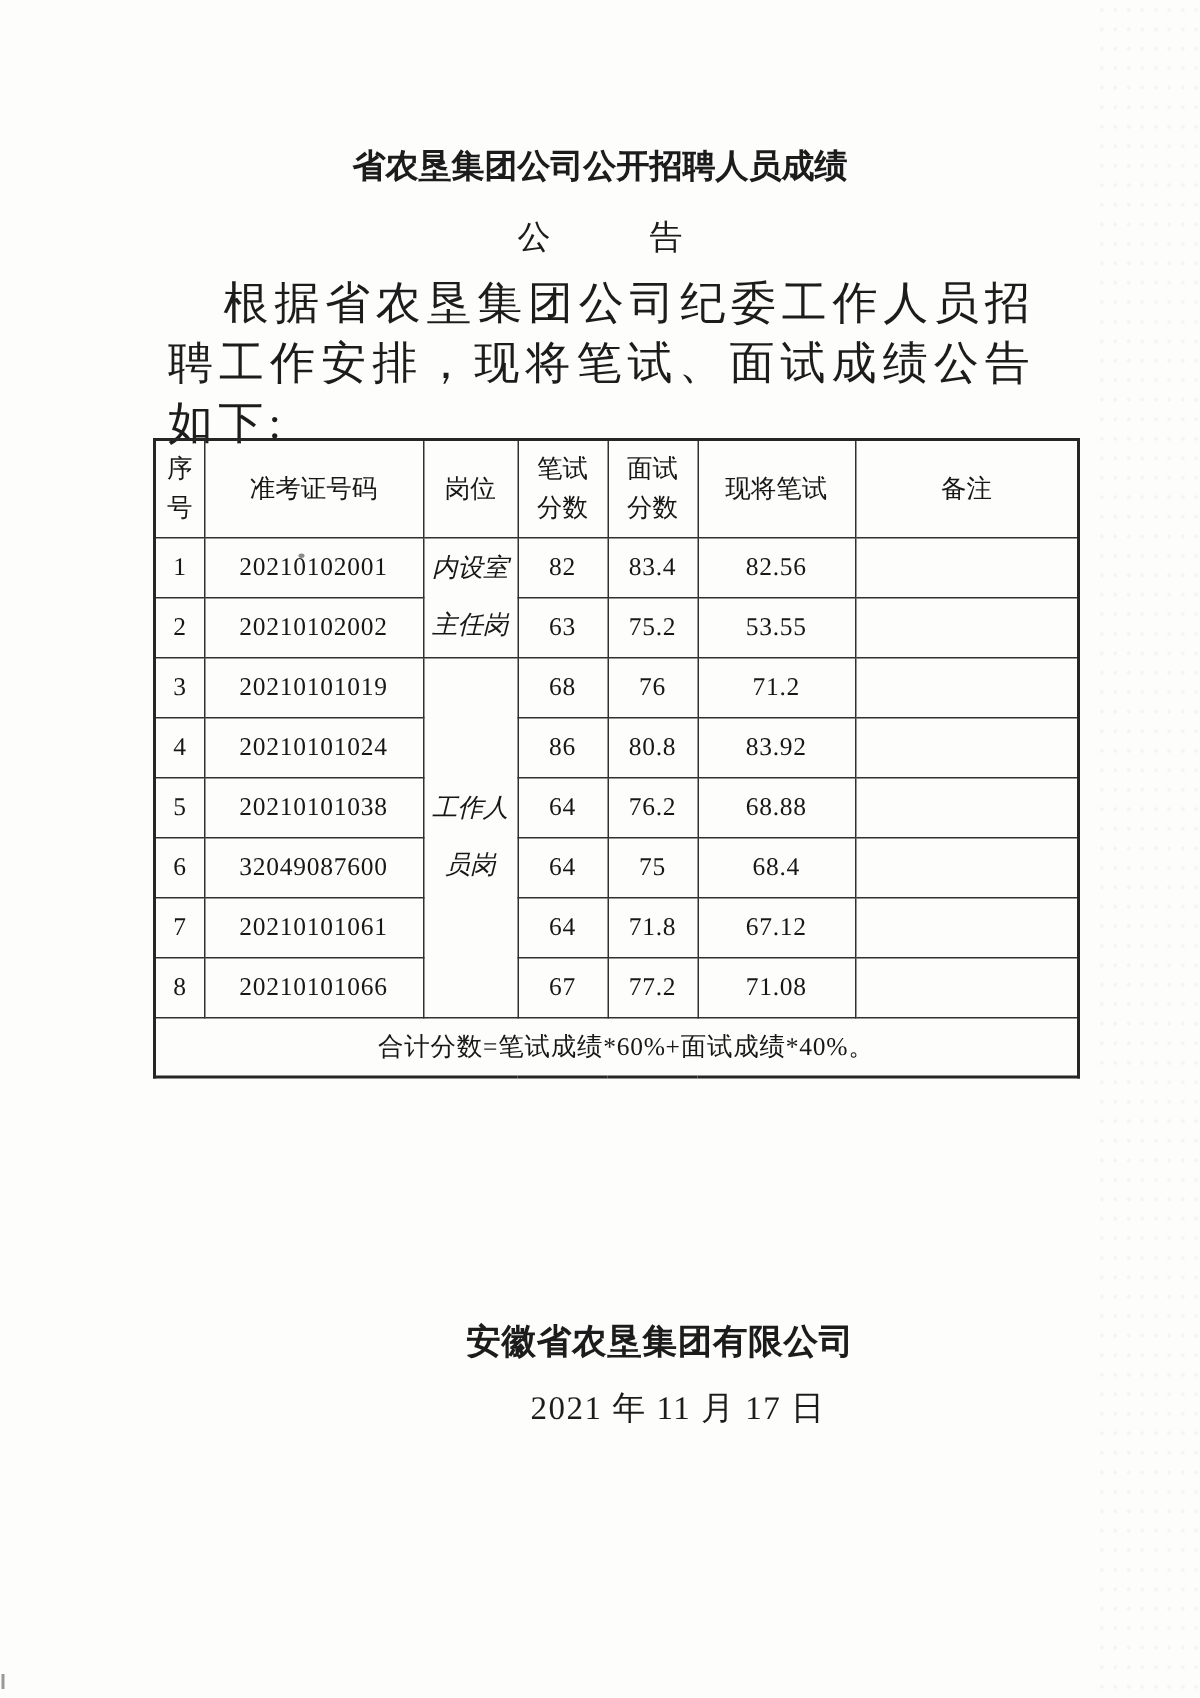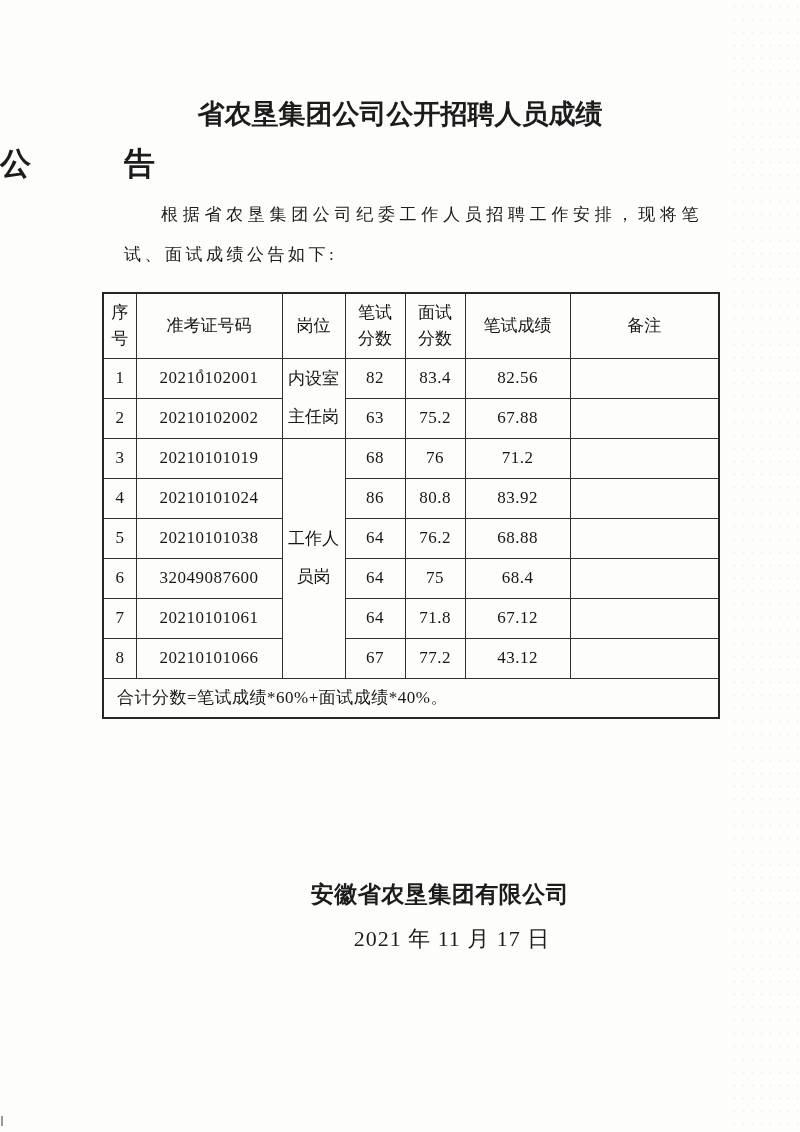--- a/index.html
+++ b/index.html
@@ -35,41 +35,41 @@
   .speck-a { left: 199px; top: 369px; width: 4px; height: 3px; }
   .speck-b { left: 1px; top: 1116px; width: 2px; height: 10px; border-radius: 0; background:#9a9a97; }
 
   .title-line1 {
     position: absolute;
     top: 96px;
     left: 0;
     width: 100%;
     margin: 0;
     text-align: center;
-    font-size: 27px;
+    font-size: 22px;
     font-weight: 700;
     letter-spacing: 0px;
   }
   .title-line2 {
     position: absolute;
     top: 143px;
     left: 0;
     width: 100%;
-    text-align: left;
-    font-size: 31px;
-    font-weight: 700;
+    text-align: center;
+    font-size: 22px;
+    font-weight: 400;
     white-space: pre;
   }
   .intro {
     position: absolute;
     top: 183px;
     left: 112px;
     width: 578px;
-    margin: 12px;
-    font-size: 17px;
+    margin: 0;
+    font-size: 30px;
     line-height: 40px;
     letter-spacing: 3.5px;
     text-indent: 37px;
     text-align: justify;
   }
 
   table.score-table {
     position: absolute;
     top: 292px;
     left: 102px;
@@ -90,25 +90,26 @@
   .score-table thead tr { height: 65px; }
   .score-table tbody tr { height: 40px; }
   .score-table th {
     white-space: pre-line;
     line-height: 26px;
   }
   .cell-position {
     white-space: pre-line;
     line-height: 38px;
     font-size: 17.5px;
+    font-style: italic;
   }
   .cell-ticket, .cell-num { font-size: 17.5px; letter-spacing: .5px; margin-left: 12px; }
   tr.footnote-row { height: 42px; }
   td.footnote-cell {
-    text-align: left;
+    text-align: center;
     padding-left: 13px;
     font-size: 17px;
     letter-spacing: .5px;
   }
 
   .signature-company {
     position: absolute;
     top: 879px;
     left: 0;
     width: 100%;
@@ -155,41 +156,41 @@
     <thead>
       <tr>
         <th>序
 号</th>
         <th>准考证号码</th>
         <th>岗位</th>
         <th>笔试
 分数</th>
         <th>面试
 分数</th>
-        <th>笔试成绩</th>
+        <th>现将笔试</th>
         <th>备注</th>
       </tr>
     </thead>
     <tbody>
       <tr>
         <td>1</td>
         <td class="cell-ticket">20210102001</td>
         <td class="cell-position" rowspan="2">内设室
 主任岗</td>
         <td class="cell-num">82</td>
         <td class="cell-num">83.4</td>
         <td class="cell-num">82.56</td>
         <td></td>
       </tr>
       <tr>
         <td>2</td>
         <td class="cell-ticket">20210102002</td>
         <td class="cell-num">63</td>
         <td class="cell-num">75.2</td>
-        <td class="cell-num">67.88</td>
+        <td class="cell-num">53.55</td>
         <td></td>
       </tr>
       <tr>
         <td>3</td>
         <td class="cell-ticket">20210101019</td>
         <td class="cell-position" rowspan="6">工作人
 员岗</td>
         <td class="cell-num">68</td>
         <td class="cell-num">76</td>
         <td class="cell-num">71.2</td>
@@ -225,21 +226,21 @@
         <td class="cell-num">64</td>
         <td class="cell-num">71.8</td>
         <td class="cell-num">67.12</td>
         <td></td>
       </tr>
       <tr>
         <td>8</td>
         <td class="cell-ticket">20210101066</td>
         <td class="cell-num">67</td>
         <td class="cell-num">77.2</td>
-        <td class="cell-num">43.12</td>
+        <td class="cell-num">71.08</td>
         <td></td>
       </tr>
       <tr class="footnote-row">
         <td class="footnote-cell" colspan="7">合计分数=笔试成绩*60%+面试成绩*40%。</td>
       </tr>
     </tbody>
   </table>
 
   <div class="signature-company">安徽省农垦集团有限公司</div>
   <div class="signature-date">2021 年 11 月 17 日</div>

